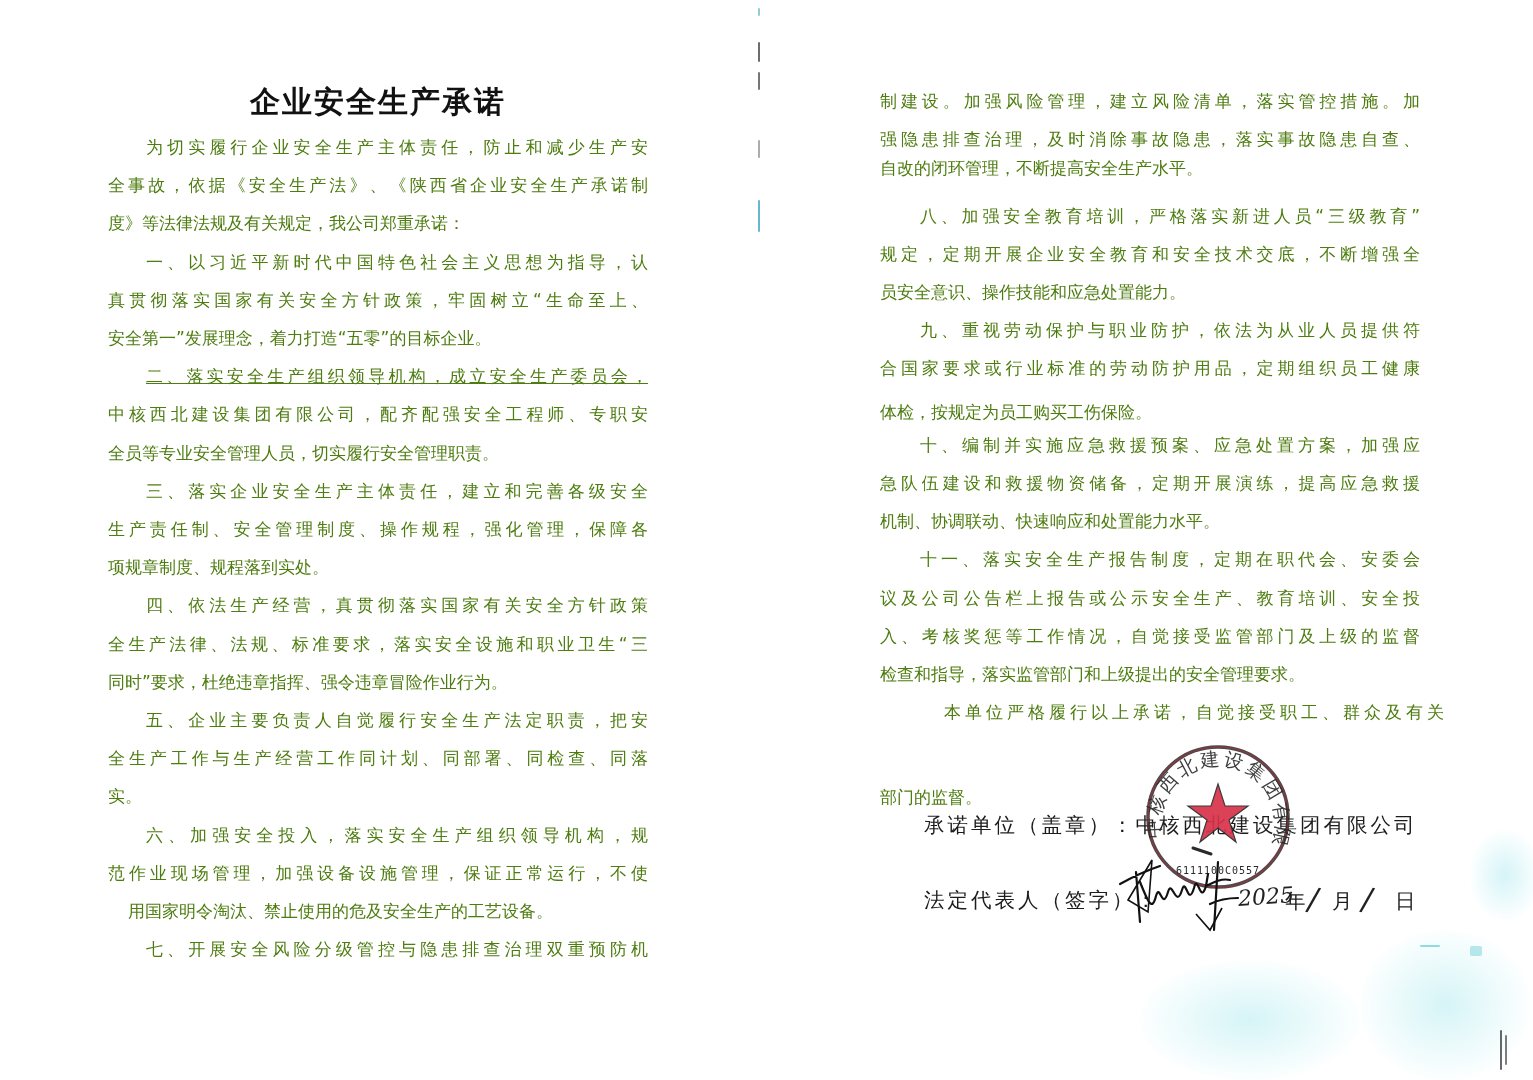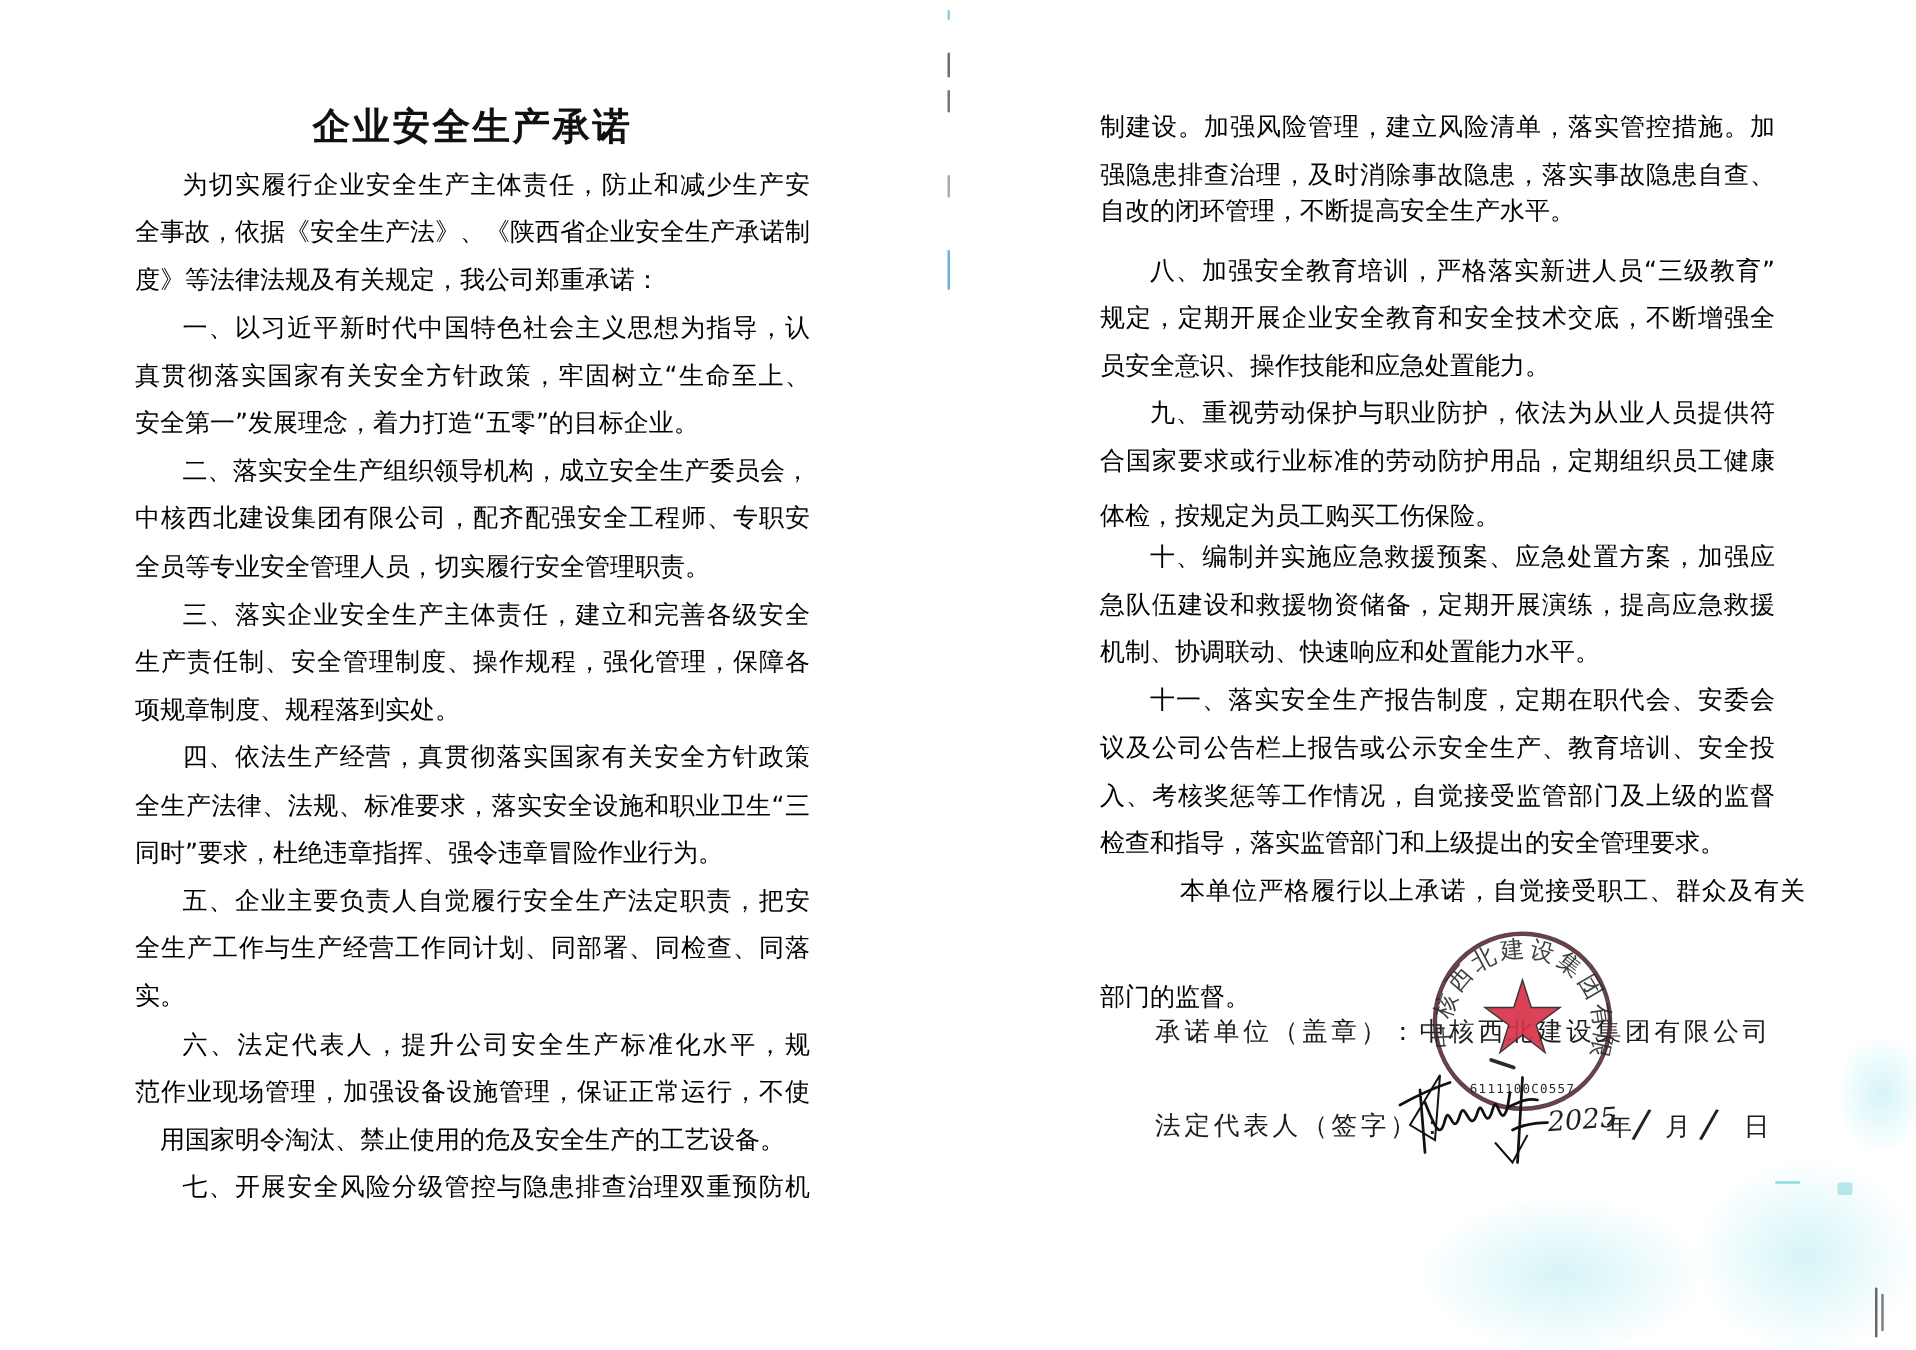--- a/index.html
+++ b/index.html
@@ -40,25 +40,25 @@
     font-weight: bold;
     letter-spacing: 2px;
     line-height: 44px;
     color: #111;
   }
 
   .line {
     position: absolute;
     height: 30px;
     line-height: 30px;
-    font-size: 20px;
+    font-size: 17px;
     white-space: nowrap;
     text-align: justify;
     text-align-last: justify;
-    color: #000000;
+    color: #4d7c0f;
   }
   .line.last {
     text-align-last: left;
   }
   .left-col { left: 108px; width: 540px; }
   .left-col.indent { left: 146px; width: 502px; }
   .right-col { left: 880px; width: 540px; }
   .right-col.indent { left: 920px; width: 500px; }
 
   .sign-row {
@@ -118,33 +118,33 @@
 
 <div class="title">企业安全生产承诺</div>
 
 <div id="left-lines">
     <div class="line left-col indent" style="top: 132px;">为切实履行企业安全生产主体责任，防止和减少生产安</div>
     <div class="line left-col" style="top: 170.2px;">全事故，依据《安全生产法》、《陕西省企业安全生产承诺制</div>
     <div class="line left-col last" style="top: 208.4px;">度》等法律法规及有关规定，我公司郑重承诺：</div>
     <div class="line left-col indent" style="top: 246.6px;">一、以习近平新时代中国特色社会主义思想为指导，认</div>
     <div class="line left-col" style="top: 284.8px;">真贯彻落实国家有关安全方针政策，牢固树立“生命至上、</div>
     <div class="line left-col last" style="top: 323px;">安全第一”发展理念，着力打造“五零”的目标企业。</div>
-    <div class="line left-col indent" style="top: 361.2px;">二、落实安全生产组织领导机构，成立安全生产委员会，</div>
+    <div class="line left-col indent" style="top: 361.2px; text-decoration: underline;">二、落实安全生产组织领导机构，成立安全生产委员会，</div>
     <div class="line left-col" style="top: 399.4px;">中核西北建设集团有限公司，配齐配强安全工程师、专职安</div>
     <div class="line left-col last" style="top: 437.6px;">全员等专业安全管理人员，切实履行安全管理职责。</div>
     <div class="line left-col indent" style="top: 475.8px;">三、落实企业安全生产主体责任，建立和完善各级安全</div>
     <div class="line left-col" style="top: 514px;">生产责任制、安全管理制度、操作规程，强化管理，保障各</div>
     <div class="line left-col last" style="top: 552.2px;">项规章制度、规程落到实处。</div>
     <div class="line left-col indent" style="top: 590.4px;">四、依法生产经营，真贯彻落实国家有关安全方针政策</div>
     <div class="line left-col" style="top: 628.6px;">全生产法律、法规、标准要求，落实安全设施和职业卫生“三</div>
     <div class="line left-col last" style="top: 666.8px;">同时”要求，杜绝违章指挥、强令违章冒险作业行为。</div>
     <div class="line left-col indent" style="top: 705px;">五、企业主要负责人自觉履行安全生产法定职责，把安</div>
     <div class="line left-col" style="top: 743.2px;">全生产工作与生产经营工作同计划、同部署、同检查、同落</div>
     <div class="line left-col last" style="top: 781.4px;">实。</div>
-    <div class="line left-col indent" style="top: 819.6px;">六、法定代表人，提升公司安全生产标准化水平，规</div>
+    <div class="line left-col indent" style="top: 819.6px;">六、加强安全投入，落实安全生产组织领导机构，规</div>
     <div class="line left-col" style="top: 857.8px;">范作业现场管理，加强设备设施管理，保证正常运行，不使</div>
     <div class="line left-col last" style="top: 896px; margin-left: 20px;">用国家明令淘汰、禁止使用的危及安全生产的工艺设备。</div>
     <div class="line left-col indent" style="top: 934.2px;">七、开展安全风险分级管控与隐患排查治理双重预防机</div>
   </div>
 <div id="right-lines">
     <div class="line right-col" style="top: 86px;">制建设。加强风险管理，建立风险清单，落实管控措施。加</div>
     <div class="line right-col" style="top: 124.2px;">强隐患排查治理，及时消除事故隐患，落实事故隐患自查、</div>
     <div class="line right-col last" style="top: 153px;">自改的闭环管理，不断提高安全生产水平。</div>
     <div class="line right-col indent" style="top: 200.6px;">八、加强安全教育培训，严格落实新进人员“三级教育”</div>
     <div class="line right-col" style="top: 238.8px;">规定，定期开展企业安全教育和安全技术交底，不断增强全</div>

